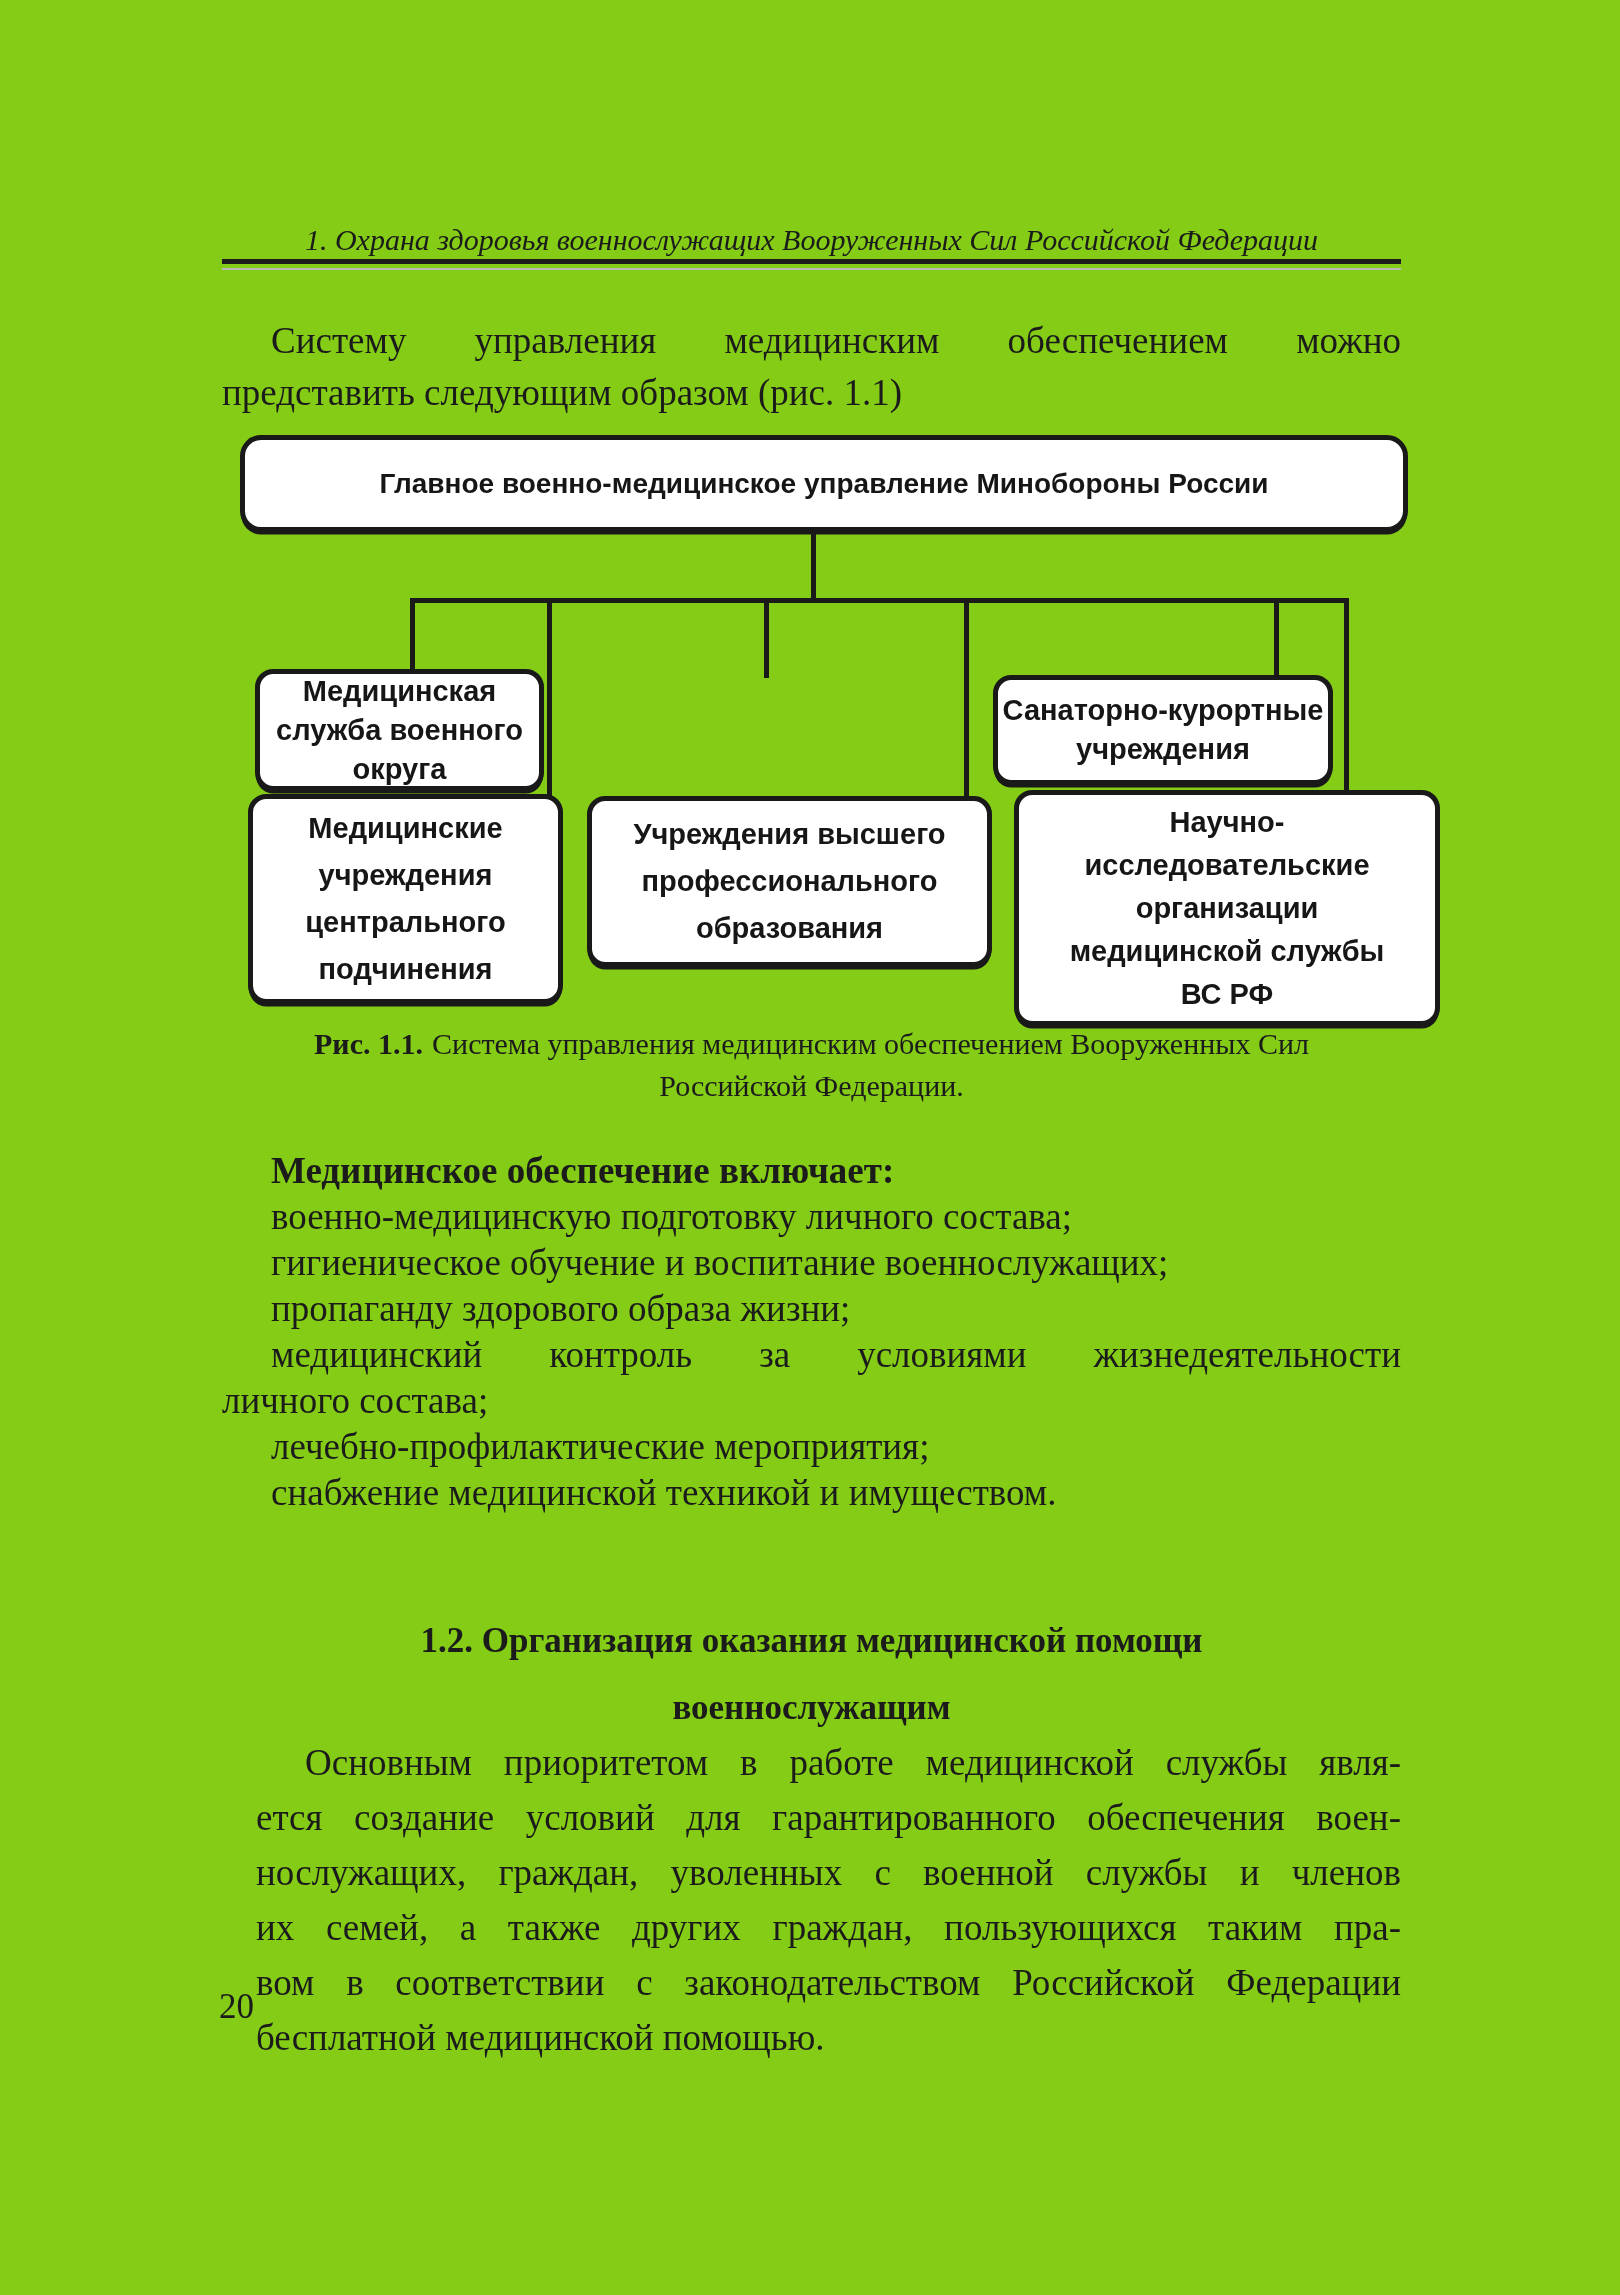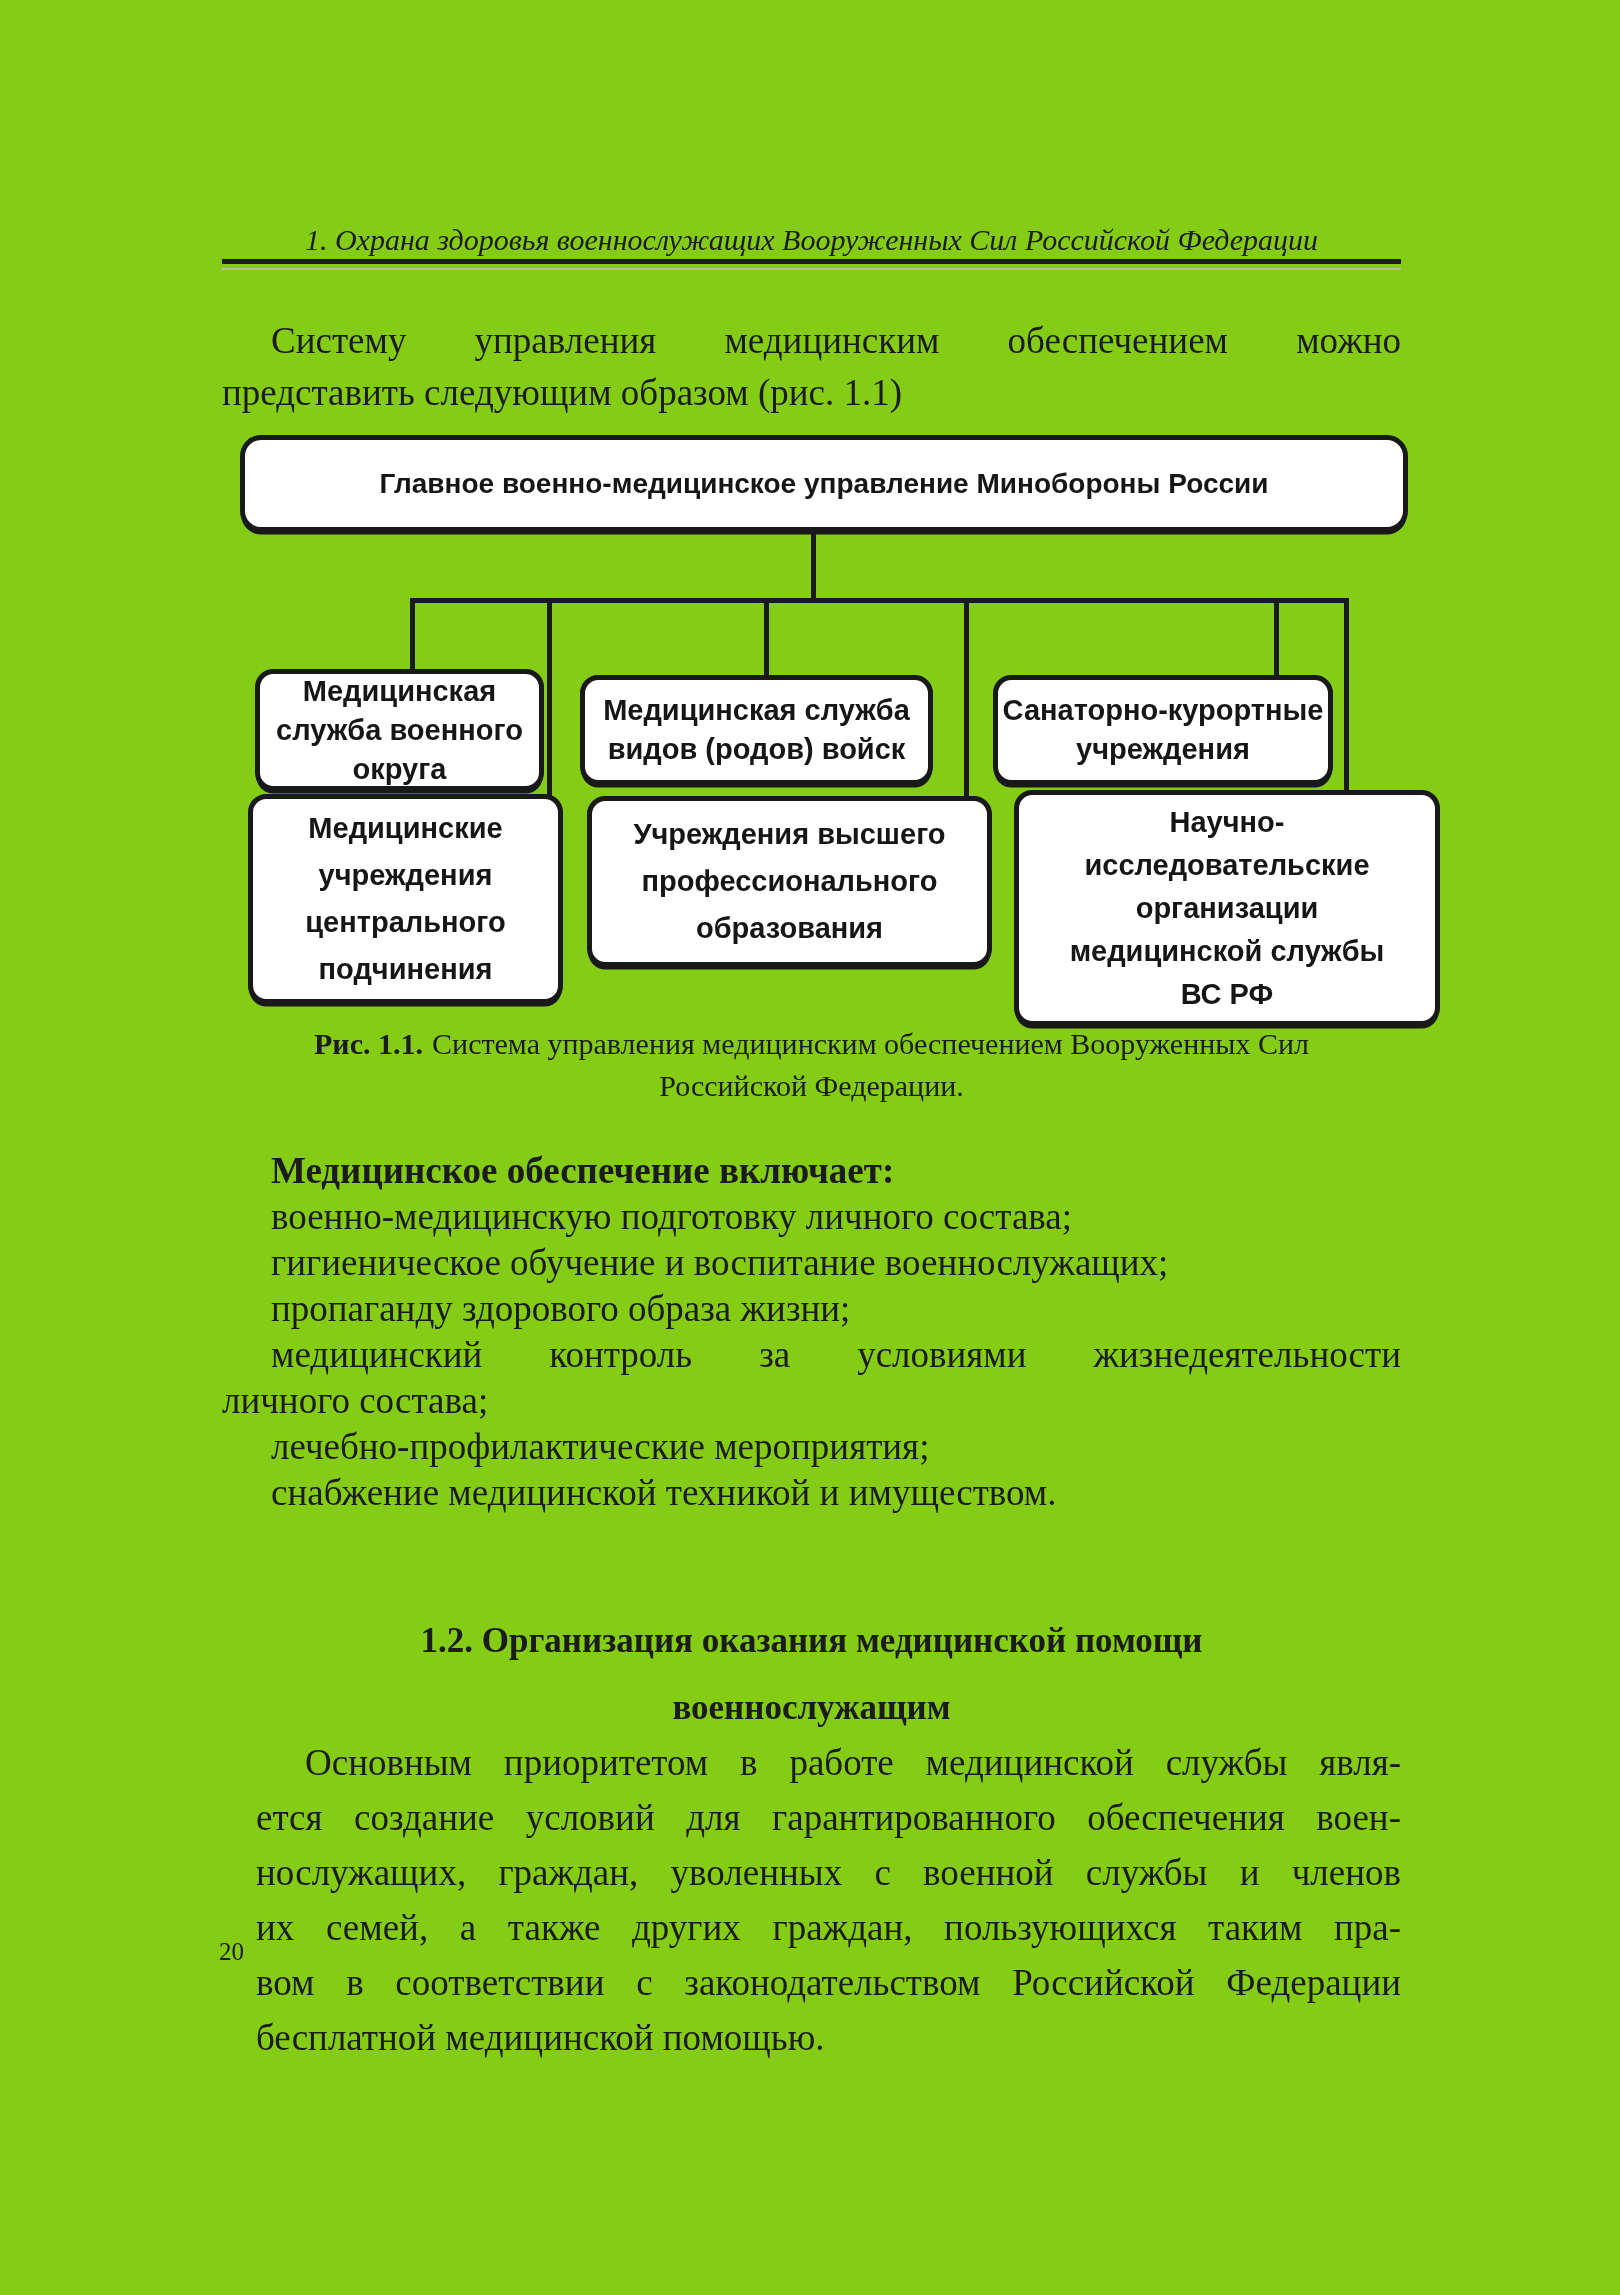--- a/index.html
+++ b/index.html
@@ -57,21 +57,21 @@
   .list .lead { font-weight:bold; }
 
   .section-heading {
     left:222px; top:1607px; width:1179px; text-align:center;
     font-weight:bold; font-size:35px; line-height:67px;
   }
 
   .para { left:222px; top:1735px; width:1179px; }
   .para .ln { line-height:55px;margin-left:34px; }
 
-  .page-number { left:219px; top:1938px; font-size:25px; }
+  .page-number { left:219px; top:1987px; font-size:35px; }
 </style>
 </head>
 <body>
 
 <div class="page">
 
   <div class="abs running-header">1. Охрана здоровья военнослужащих Вооруженных Сил Российской Федерации</div>
   <div class="abs rule"></div>
   <div class="abs rule2"></div>
 
@@ -88,22 +88,20 @@
     <div class="conn" style="left:764px; top:598px; width:4.6px; height:80px;"></div>
     <div class="conn" style="left:1274px; top:598px; width:4.6px; height:80px;"></div>
     <div class="conn" style="left:547px;  top:598px; width:4.6px; height:199px;"></div>
     <div class="conn" style="left:964px; top:598px; width:4.6px; height:200px;"></div>
     <div class="conn" style="left:1344px; top:598px; width:4.6px; height:195px;"></div>
 
     <div class="box box-root">Главное военно-медицинское управление Минобороны России</div>
     <div class="box b-r1 r1b1">Медицинская
 служба военного
 округа</div>
-    <div class="box b-r1 r1b2">Медицинская служба
-видов (родов) войск</div>
     <div class="box b-r1 r1b3">Санаторно-курортные
 учреждения</div>
     <div class="box b-r2 r2b1">Медицинские
 учреждения
 центрального
 подчинения</div>
     <div class="box b-r2 r2b2">Учреждения высшего
 профессионального
 образования</div>
     <div class="box b-r2 r2b3">Научно-

